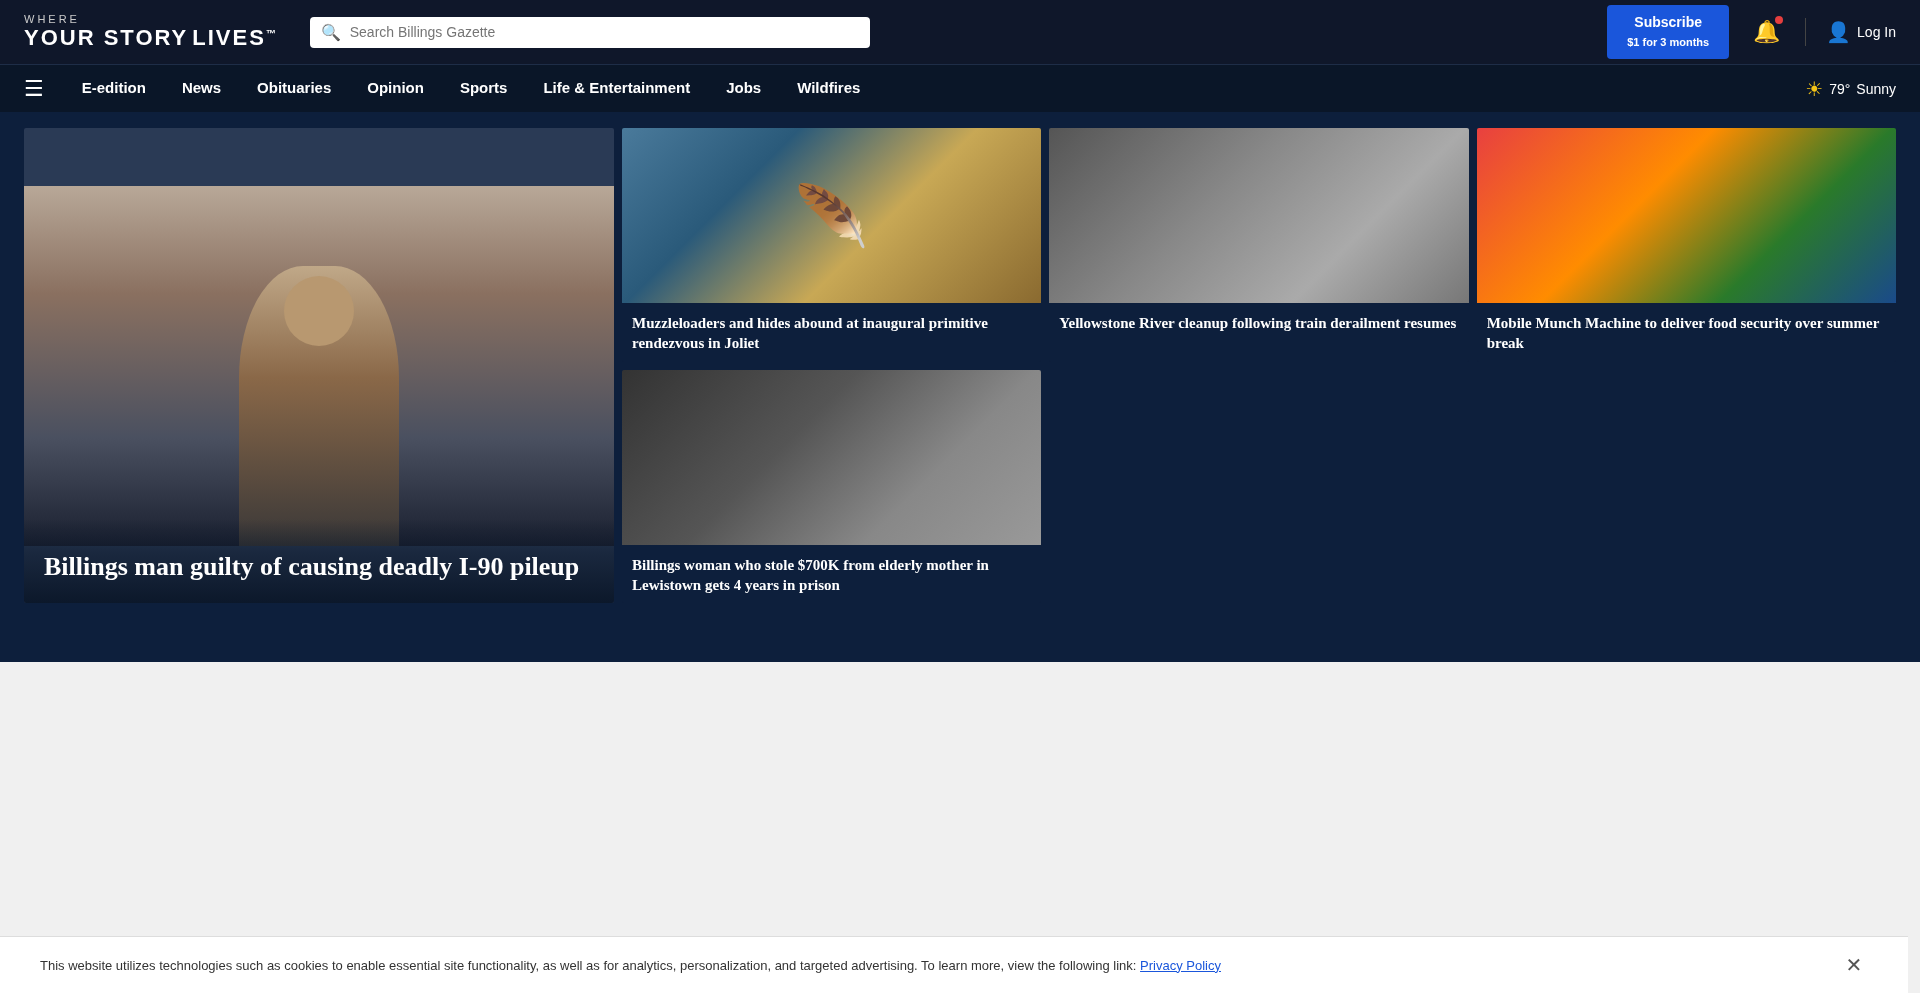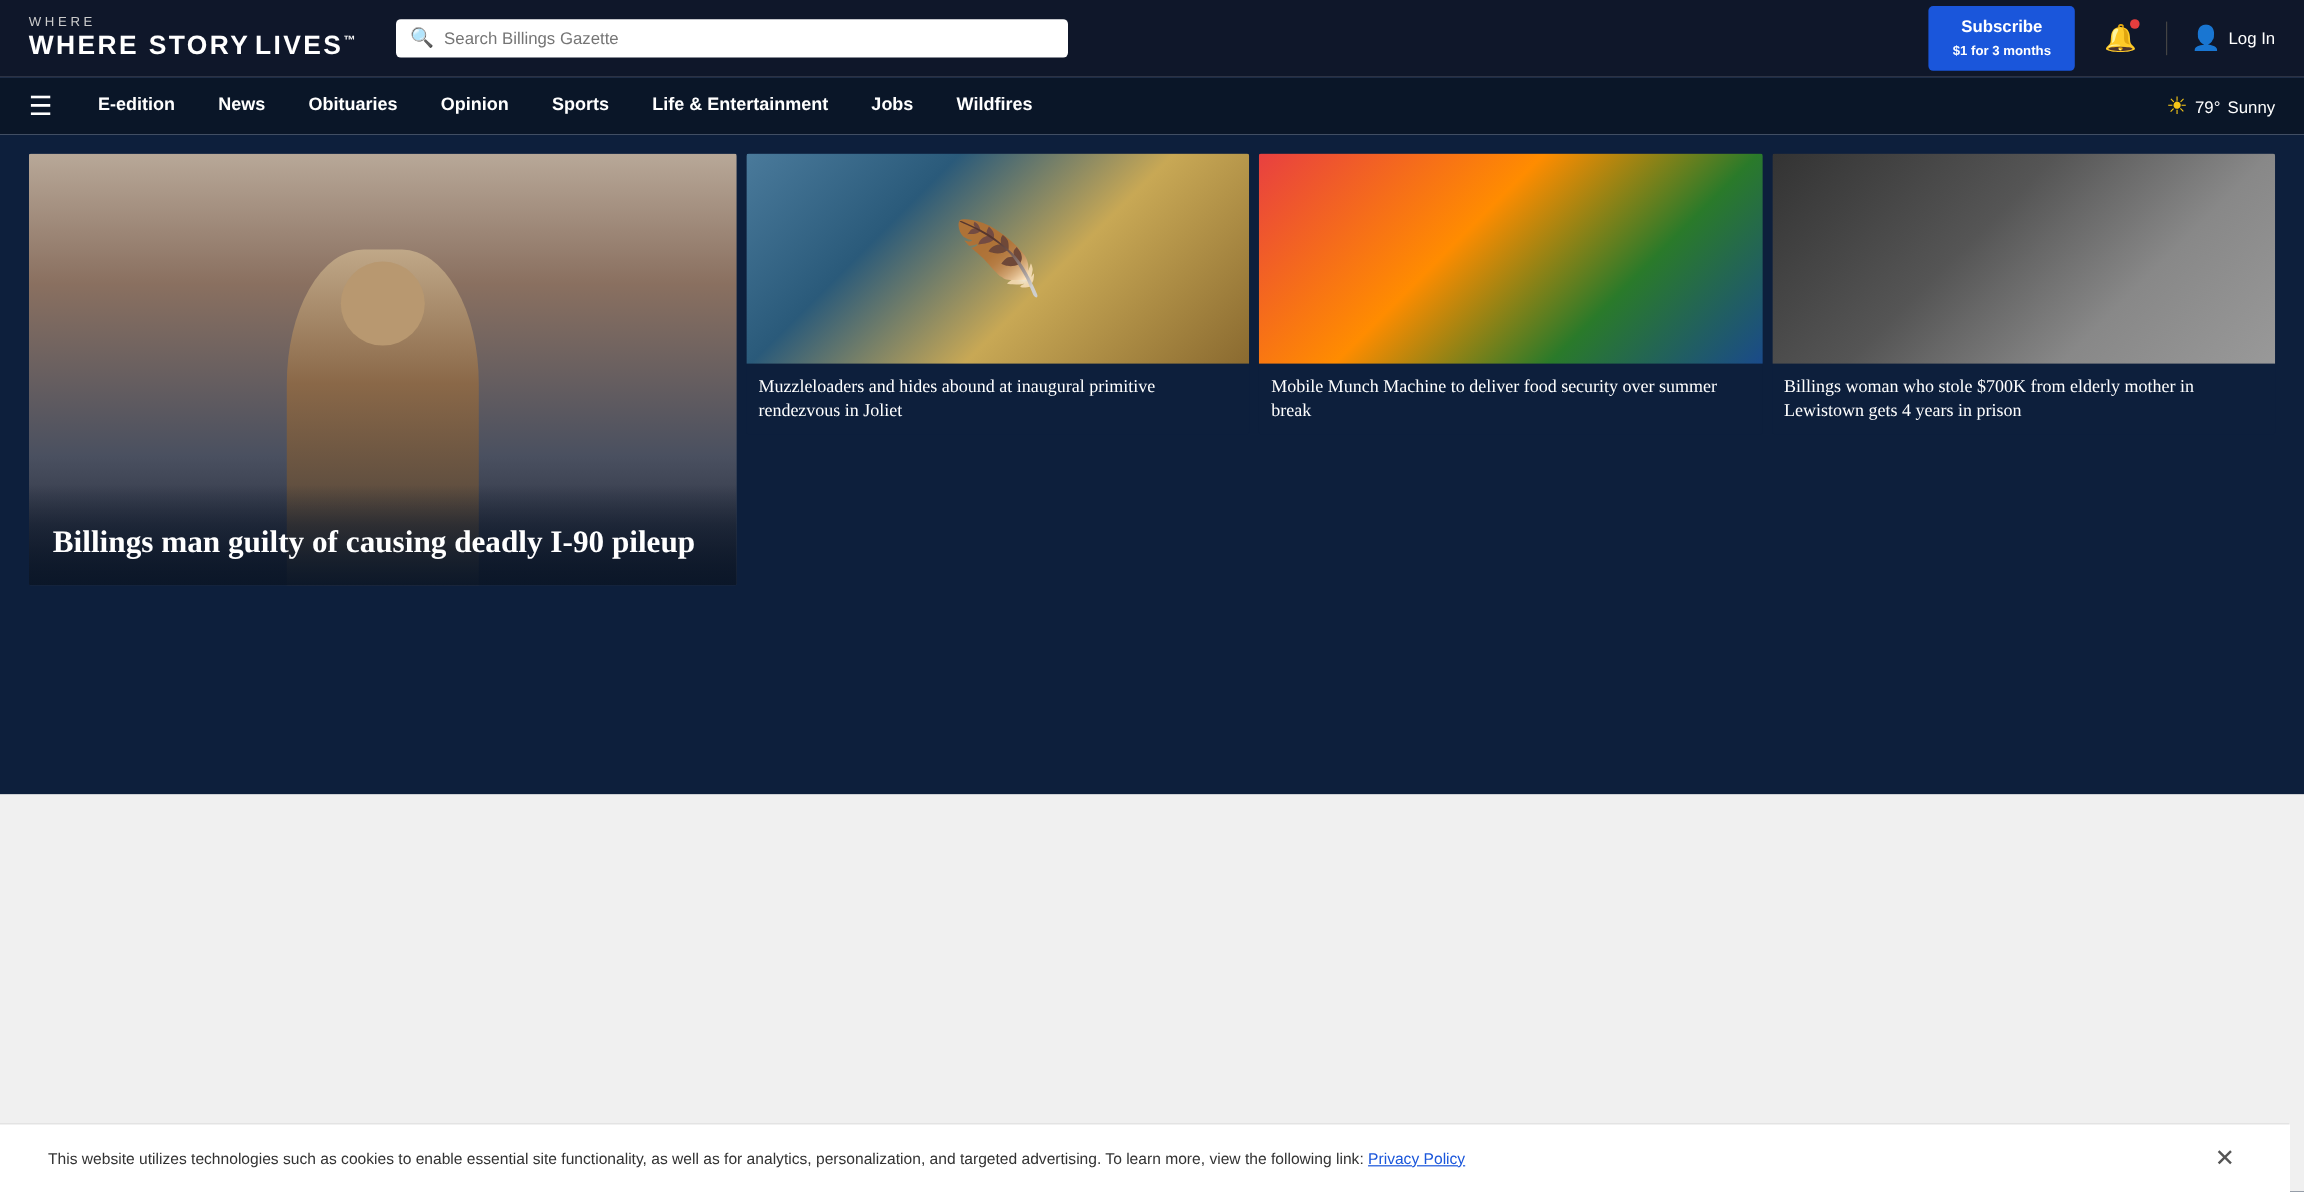--- a/index.html
+++ b/index.html
@@ -226,21 +226,21 @@
       width: 100%;
       height: 175px;
       background: #2a3a55;
       overflow: hidden;
       position: relative;
       flex-shrink: 0;
     }
     .card-title {
       color: white;
       font-size: 15px;
-      font-weight: normal;
+      font-weight: bold;
       line-height: 1.35;
       font-family: Georgia, serif;
       padding: 10px 10px 8px;
     }
 
     
     .img-rendezvous {
       background: linear-gradient(135deg, #4a7a9b 0%, #2a5a7a 30%, #c8a855 60%, #8a6a30 100%);
       position: relative;
     }
@@ -324,21 +324,21 @@
       display: inline-flex;
     }
   </style>
 </head>
 <body>
 
 <header class="header">
   <div class="header-logo">
     <span class="logo-where">WHERE</span>
     <div style="display:flex;align-items:baseline;gap:4px;">
-      <span class="logo-your-story">WHERE STORY</span>
+      <span class="logo-your-story">YOUR STORY</span>
       <span class="logo-lives">
         <span>LIVES</span><span class="logo-tm">™</span>
       </span>
     </div>
   </div>
 
   <div class="search-bar">
     <span class="search-icon-wrap">🔍</span>
     <input class="search-input" type="text" placeholder="Search Billings Gazette" style="">
   </div>
@@ -392,20 +392,24 @@
           <h1 class="hero-title">Billings man guilty of causing deadly I-90 pileup</h1>
         </div>
       </div>
     </article>
 
     <article class="card-article">
       <div class="card-img img-rendezvous"></div>
       <h2 class="card-title">Muzzleloaders and hides abound at inaugural primitive rendezvous in Joliet</h2>
     </article>
 
+    <article class="card-article">
+      <div class="card-img img-cleanup"></div>
+      <h2 class="card-title">Yellowstone River cleanup following train derailment resumes</h2>
+    </article>
 
     <article class="card-article">
       <div class="card-img img-munch"></div>
       <h2 class="card-title">Mobile Munch Machine to deliver food security over summer break</h2>
     </article>
 
 
 
     <article class="card-article">
       <div class="card-img img-lewistown"></div>

